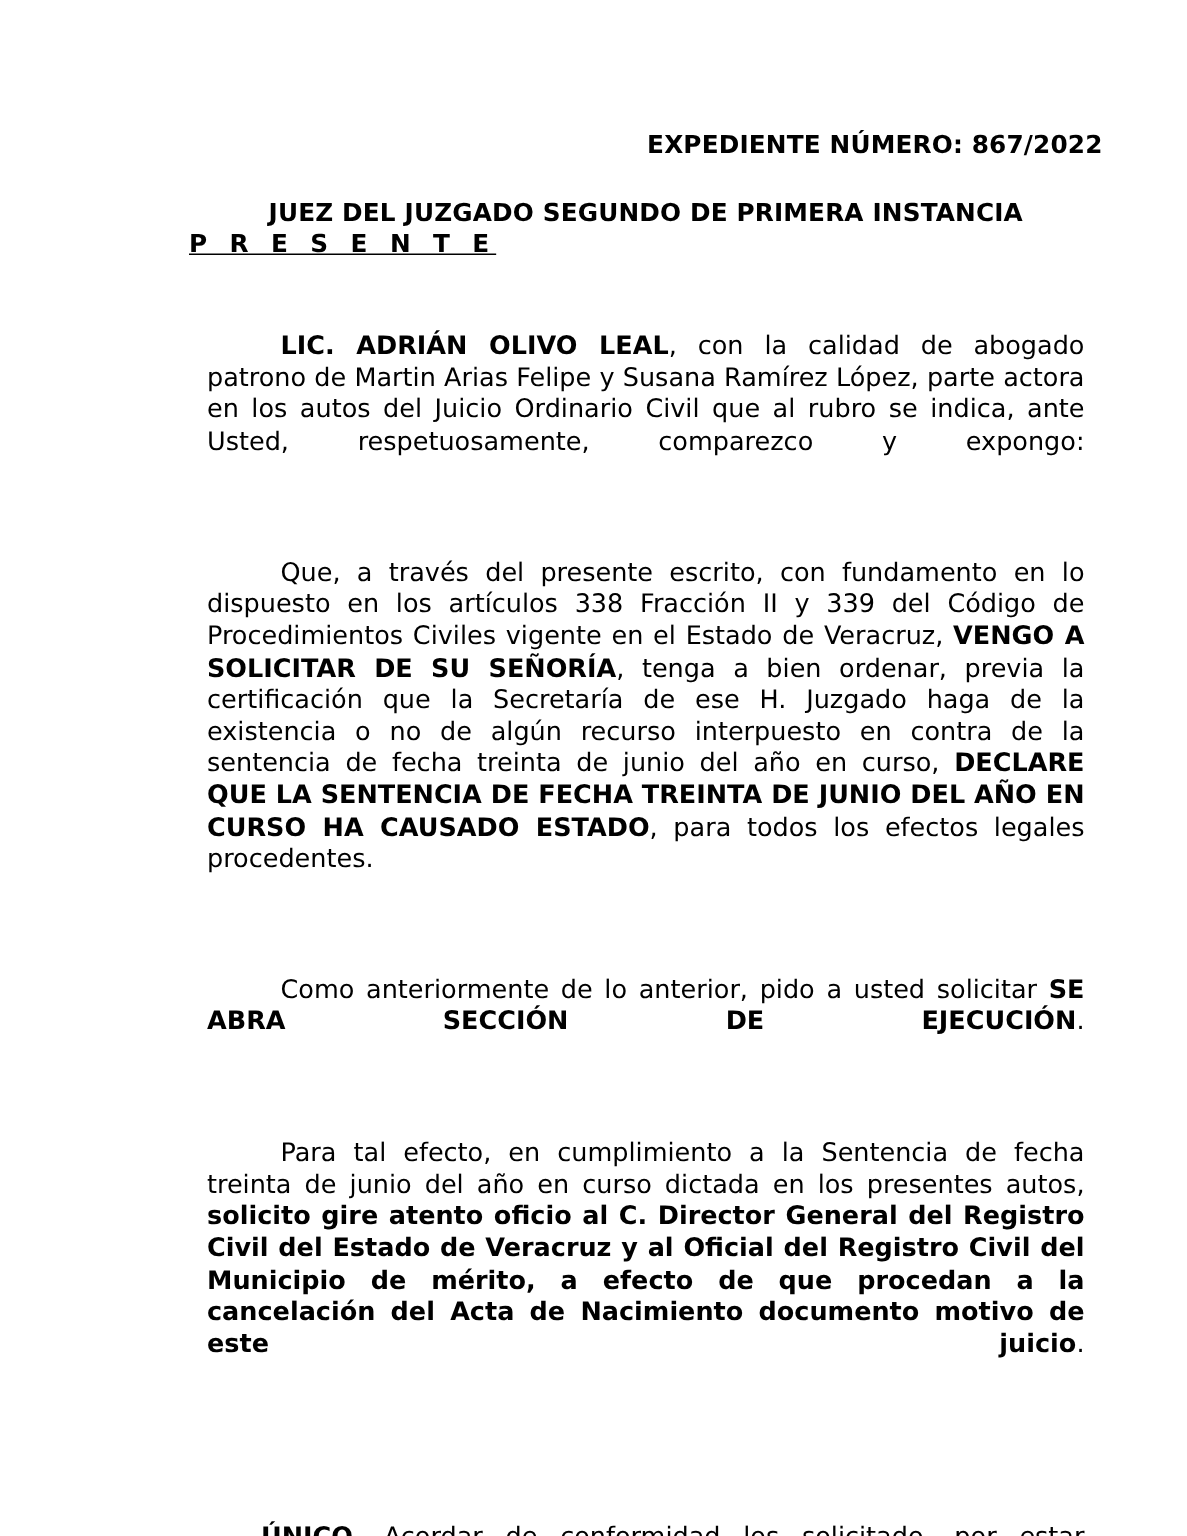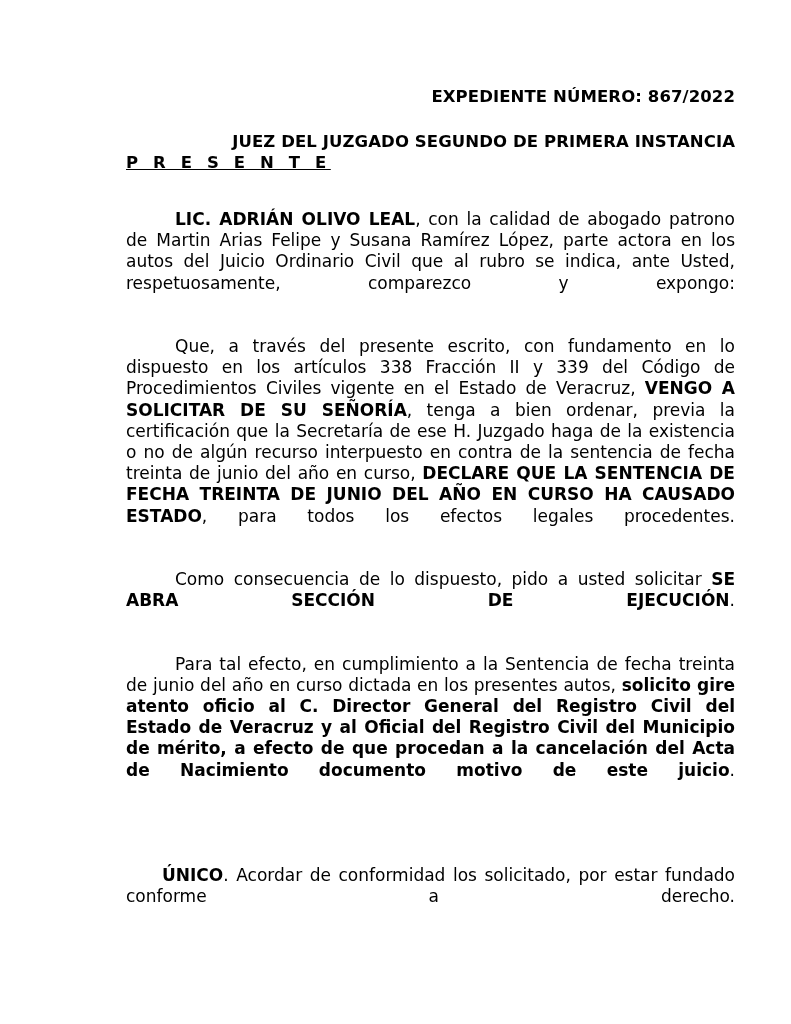--- a/index.html
+++ b/index.html
@@ -38,38 +38,38 @@
     margin-top: 86px;
   }
   .court-block {
     margin-top: 24px;
   }
   .court-line {
     font-weight: bold;
     font-size: 16.5px;
     line-height: 21px;
     letter-spacing: 0.1px;
-    text-align: right;
+    text-align: center;
   }
   .presente-line {
     font-weight: bold;
     font-size: 16.5px;
     line-height: 21px;
     letter-spacing: 4.6px;
     text-align: left;
     text-decoration: underline;
   }
 
   
   .para {
     font-size: 17px;
     line-height: 21.2px;
     text-align: justify;
     text-justify: inter-word;
-    margin: 0;
+    margin: 12px;
     hyphens: none;
   }
   .para b, .para strong {
     font-weight: bold;
   }
   .gap-lg { height: 36px; }
   .gap-md { height: 21px; }
 
   .indent-std { text-indent: 49px; }
   .indent-deep { text-indent: 52px; }
@@ -98,21 +98,21 @@
     <div class="gap-lg"></div>
 
     <p class="para indent-std"><b>LIC. ADRIÁN OLIVO LEAL</b><span>, con la calidad de abogado patrono de Martin Arias Felipe y Susana Ramírez López, parte actora en los autos del Juicio Ordinario Civil que al rubro se indica, ante Usted, respetuosamente, comparezco y expongo:</span></p>
 
     <div class="gap-md"></div>
 
     <p class="para indent-std"><span>Que, a través del presente escrito, con fundamento en lo dispuesto en los artículos 338 Fracción II y 339 del Código de Procedimientos Civiles vigente en el Estado de Veracruz, </span><b>VENGO A SOLICITAR DE SU SEÑORÍA</b><span>, tenga a bien ordenar, previa la certificación que la Secretaría de ese H. Juzgado haga de la existencia o no de algún recurso interpuesto en contra de la sentencia de fecha treinta de junio del año en curso, </span><b>DECLARE QUE LA SENTENCIA DE FECHA TREINTA DE JUNIO DEL AÑO EN CURSO HA CAUSADO ESTADO</b><span>, para todos los efectos legales procedentes.</span></p>
 
     <div class="gap-md"></div>
 
-    <p class="para indent-std"><span>Como consecuencia de lo dispuesto, pido a usted solicitar </span><b>SE ABRA SECCIÓN DE EJECUCIÓN</b><span>.</span></p>
+    <p class="para indent-std"><span>Como anteriormente de lo anterior, pido a usted solicitar </span><b>SE ABRA SECCIÓN DE EJECUCIÓN</b><span>.</span></p>
 
     <div class="gap-md"></div>
 
     <p class="para indent-std"><span>Para tal efecto, en cumplimiento a la Sentencia de fecha treinta de junio del año en curso dictada en los presentes autos, </span><b>solicito gire atento oficio al C. Director General del Registro Civil del Estado de Veracruz y al Oficial del Registro Civil del Municipio de mérito, a efecto de que procedan a la cancelación del Acta de Nacimiento documento motivo de este juicio</b><span>.</span></p>
 
     <div class="gap-md"></div>
 
 
     <div class="gap-md"></div>
 

